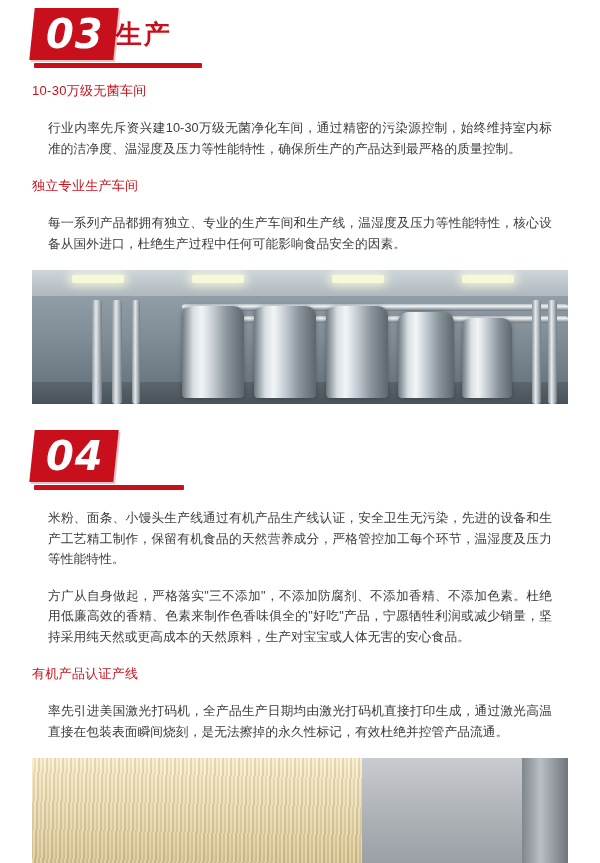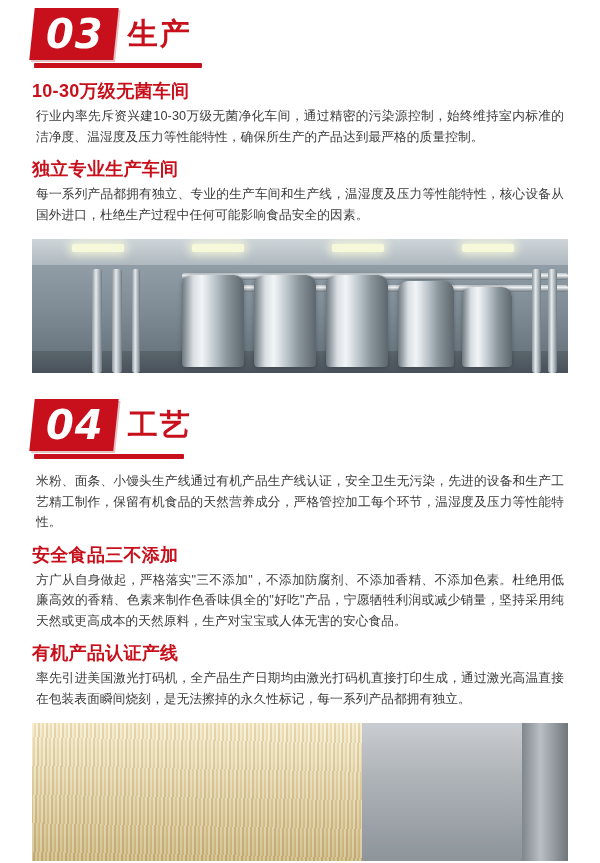--- a/index.html
+++ b/index.html
@@ -49,57 +49,56 @@
     transform: skewX(-6deg);
     box-shadow: 2px 2px 0 rgba(150, 10, 18, 0.25);
   }
   .badge-num span {
     display: inline-block;
     transform: skewX(6deg);
   }
   .badge-title {
     display: inline-block;
     color: #c7101b;
-    font-size: 30px;
+    font-size: 26px;
     font-weight: bold;
     line-height: 52px;
-    margin-left: 12px;
+    margin-left: 0;
     letter-spacing: 2px;
-    font-family: Liberation Serif, serif;
   }
   .badge-underline {
     position: absolute;
     left: 2px;
     bottom: 2px;
     width: 168px;
     height: 5px;
     background: #c7101b;
     border-radius: 1px;
   }
   .badge-underline.short {
     width: 150px;
   }
 
   
   .block {
     margin-bottom: 11px;
   }
   .block-title {
     color: #c7101b;
-    font-size: 18px;
-    font-weight: bold;
+    font-size: 13px;
+    font-weight: normal;
     line-height: 22px;
     margin: 0 0 3px 0;
     letter-spacing: 0.3px;
   }
   .block-body {
     font-size: 12.7px;
     line-height: 20.5px;
     color: #3a3a3a;
-    margin: 4px;
+    margin: 16px;
     text-align: justify;
     letter-spacing: 0.1px;
   }
 
   
   .photo {
     position: relative;
     width: 536px;
     height: 134px;
     margin: 14px 0 0 0;
@@ -228,37 +227,35 @@
     <div class="pipe" style="left:60px; top:30px; width:10px; height:104px;"></div>
     <div class="pipe" style="left:80px; top:30px; width:10px; height:104px;"></div>
     <div class="pipe" style="left:100px; top:30px; width:8px; height:104px;"></div>
     <div class="pipe" style="left:500px; top:30px; width:9px; height:104px;"></div>
     <div class="pipe" style="left:516px; top:30px; width:9px; height:104px;"></div>
   </div>
 
   <div class="section-head" style="margin-top:26px;">
     <div class="badge">
       <div class="badge-num"><span>04</span></div>
-      <div class="badge-title">工艺</div>
     </div>
     <div class="badge-underline short"></div>
   </div>
 
   <div class="block">
     <p class="block-body">米粉、面条、小馒头生产线通过有机产品生产线认证，安全卫生无污染，先进的设备和生产工艺精工制作，保留有机食品的天然营养成分，严格管控加工每个环节，温湿度及压力等性能特性。</p>
   </div>
 
   <div class="block">
-    <h3 class="block-title">安全食品三不添加</h3>
     <p class="block-body">方广从自身做起，严格落实"三不添加"，不添加防腐剂、不添加香精、不添加色素。杜绝用低廉高效的香精、色素来制作色香味俱全的"好吃"产品，宁愿牺牲利润或减少销量，坚持采用纯天然或更高成本的天然原料，生产对宝宝或人体无害的安心食品。</p>
   </div>
 
   <div class="block">
     <h3 class="block-title">有机产品认证产线</h3>
-    <p class="block-body">率先引进美国激光打码机，全产品生产日期均由激光打码机直接打印生成，通过激光高温直接在包装表面瞬间烧刻，是无法擦掉的永久性标记，每一系列产品都拥有独立。</p>
+    <p class="block-body">率先引进美国激光打码机，全产品生产日期均由激光打码机直接打印生成，通过激光高温直接在包装表面瞬间烧刻，是无法擦掉的永久性标记，有效杜绝并控管产品流通。</p>
   </div>
 
   <div class="photo photo-noodles tall">
     <div class="noodle-zone"></div>
     <div class="noodle-shade"></div>
     <div class="worker-zone"></div>
     <div class="machine-bar"></div>
 
   </div>
 

